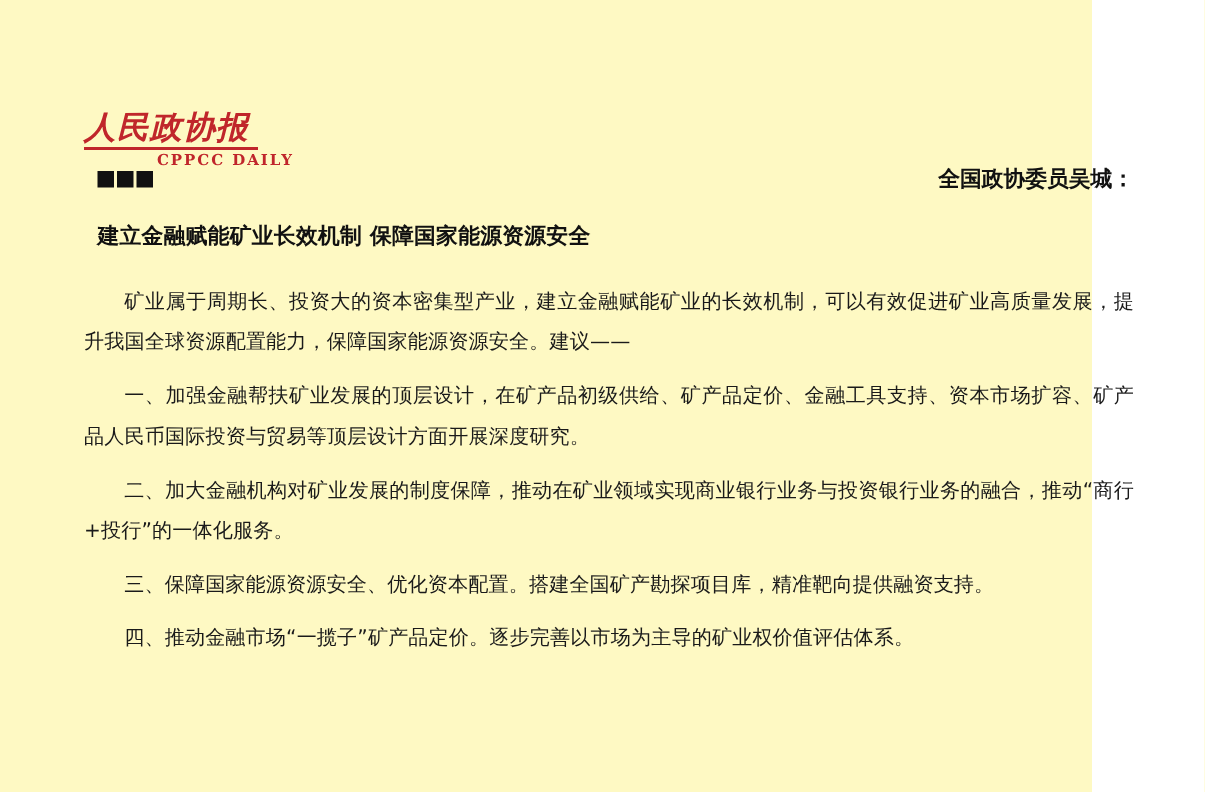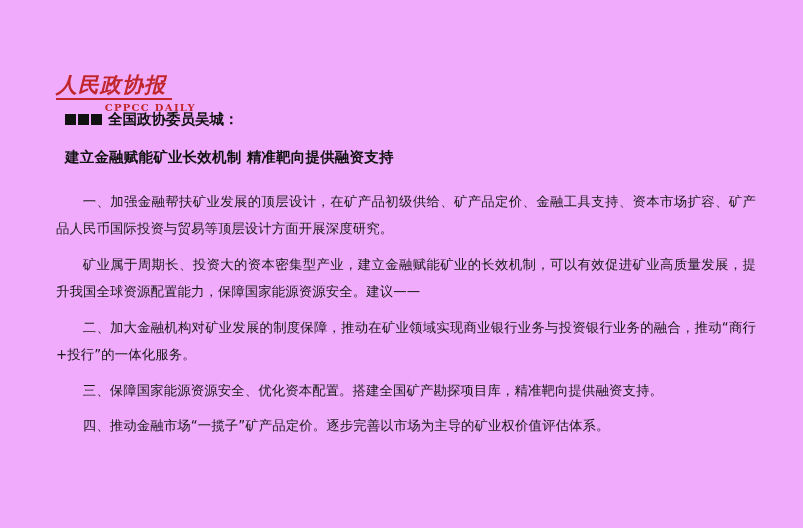--- a/index.html
+++ b/index.html
@@ -9,23 +9,23 @@
   body {
     width: 803px;
     height: 528px;
     background: #ffffff;
     font-family: "DejaVu Sans", "Liberation Sans", sans-serif;
     color: #1a1a1a;
     overflow: hidden;
   }
   .page {
     position: relative;
-    width: 803px;
+    width: 728px;
     height: 528px;
-    background: #f0abfc;
+    background: #fef9c3;
   }
   .masthead {
     position: absolute;
     left: 56px;
     top: 74px;
     width: 140px;
   }
   .masthead-cn {
     font-family: "DejaVu Serif", "Liberation Serif", serif;
     font-size: 21px;
@@ -59,20 +59,21 @@
     width: 700px;
   }
   .byline {
     display: flex;
     align-items: center;
     font-size: 14.5px;
     font-weight: bold;
     color: #111111;
     margin-bottom: 19px;
     padding-left: 9px;
+    justify-content: space-between;
   }
   .squares {
     display: inline-flex;
     gap: 2px;
     margin-right: 6px;
   }
   .squares i {
     display: block;
     width: 11px;
     height: 11px;
@@ -111,23 +112,23 @@
 
     <div class="byline">
       <span class="squares">
           <i></i>
           <i></i>
           <i></i>
         </span>
       <span>全国政协委员吴城：</span>
     </div>
 
-    <div class="headline">建立金融赋能矿业长效机制 精准靶向提供融资支持</div>
+    <div class="headline">建立金融赋能矿业长效机制 保障国家能源资源安全</div>
 
+    <p class="para">矿业属于周期长、投资大的资本密集型产业，建立金融赋能矿业的长效机制，可以有效促进矿业高质量发展，提升我国全球资源配置能力，保障国家能源资源安全。建议——</p>
     <p class="para">一、加强金融帮扶矿业发展的顶层设计，在矿产品初级供给、矿产品定价、金融工具支持、资本市场扩容、矿产品人民币国际投资与贸易等顶层设计方面开展深度研究。</p>
-    <p class="para">矿业属于周期长、投资大的资本密集型产业，建立金融赋能矿业的长效机制，可以有效促进矿业高质量发展，提升我国全球资源配置能力，保障国家能源资源安全。建议——</p>
     <p class="para">二、加大金融机构对矿业发展的制度保障，推动在矿业领域实现商业银行业务与投资银行业务的融合，推动“商行+投行”的一体化服务。</p>
     <p class="para">三、保障国家能源资源安全、优化资本配置。搭建全国矿产勘探项目库，精准靶向提供融资支持。</p>
     <p class="para">四、推动金融市场“一揽子”矿产品定价。逐步完善以市场为主导的矿业权价值评估体系。</p>
 
   </div>
 
 </div>
 
 </body></html>

